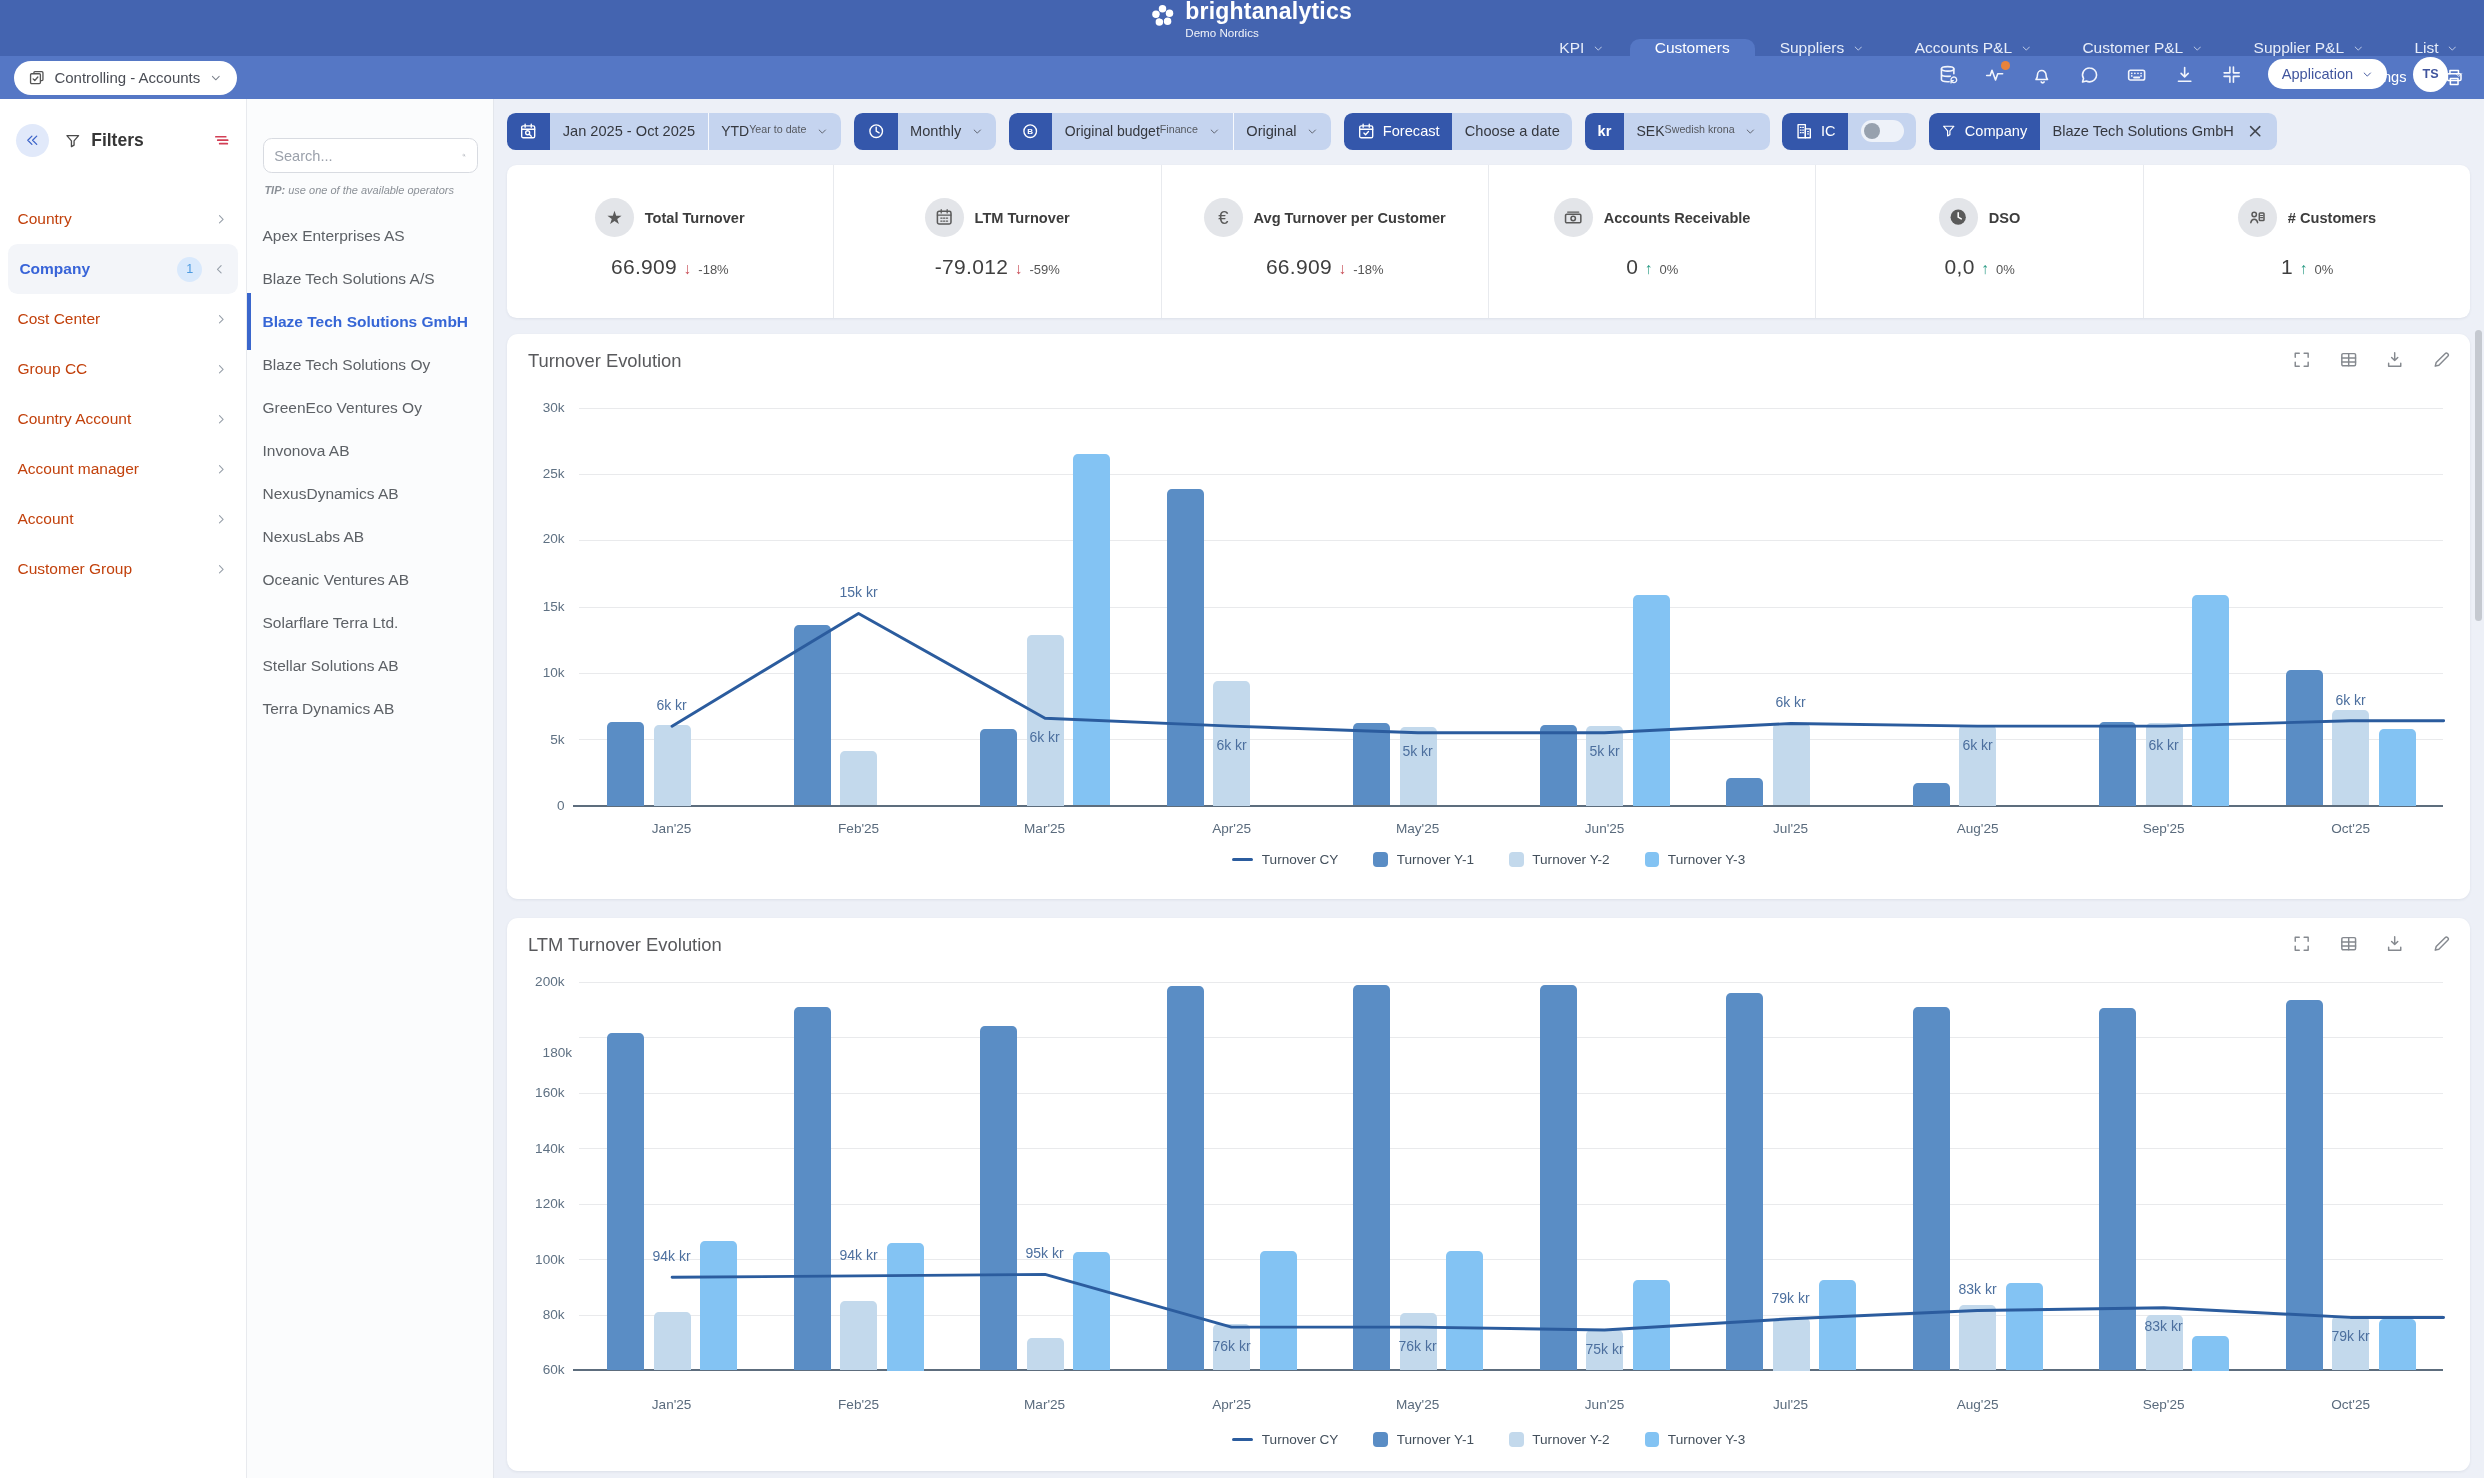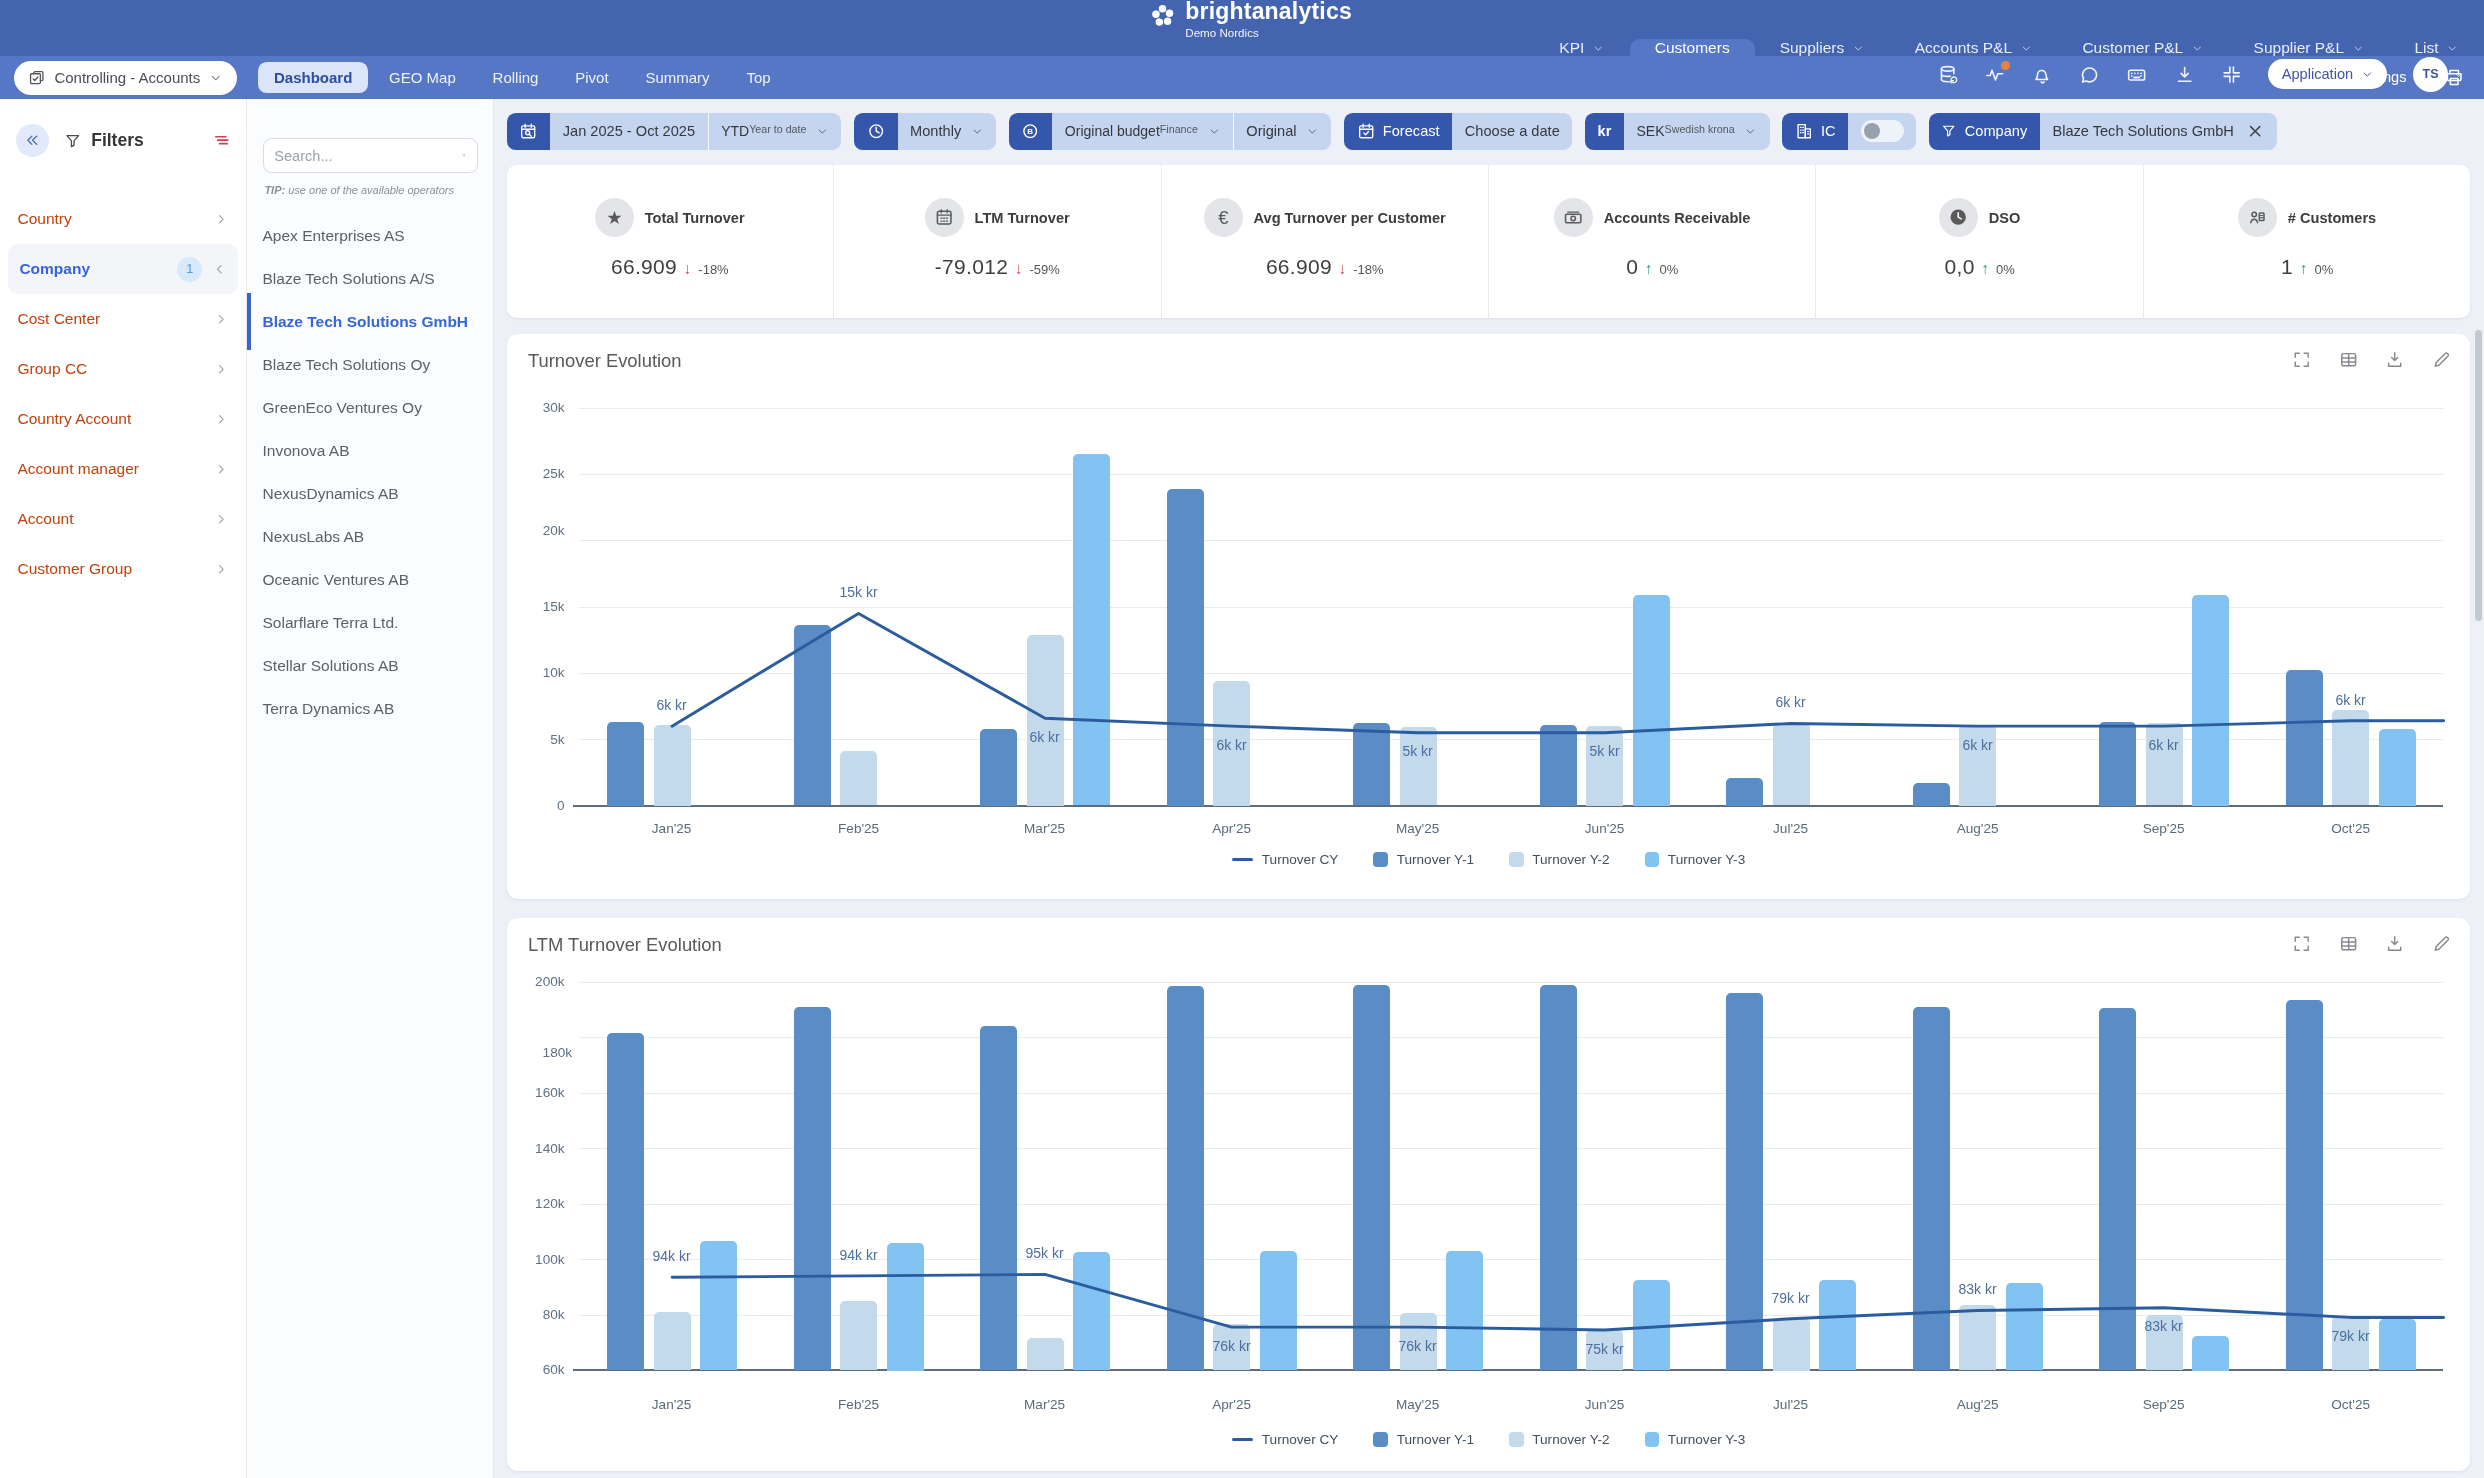--- a/index.html
+++ b/index.html
@@ -261,28 +261,20 @@
           <path d="M7 13.5l2.3 2.3 4.2-4.8"></path>
         </svg>
       </span>
     <span>Controlling - Accounts</span>
     <span class="chev ic">
         <svg viewBox="0 0 24 24" fill="none" stroke="currentColor" stroke-width="1.8" stroke-linecap="round" stroke-linejoin="round">
           <path d="M6 9.5l6 6 6-6"></path>
         </svg>
       </span>
   </div>
-  <div class="tabs">
-      <div class="tab active">Dashboard</div>
-      <div class="tab">GEO Map</div>
-      <div class="tab">Rolling</div>
-      <div class="tab">Pivot</div>
-      <div class="tab">Summary</div>
-      <div class="tab">Top</div>
-    </div>
   <div class="subnav-right">
     <span class="settings">
       <span>Settings</span>
       <span class="chev ic">
           <svg viewBox="0 0 24 24" fill="none" stroke="currentColor" stroke-width="1.8" stroke-linecap="round" stroke-linejoin="round">
             <path d="M6 9.5l6 6 6-6"></path>
           </svg>
         </span>
     </span>
     <span class="print-ic ic">
@@ -712,21 +704,21 @@
     <div class="plot" style="position:absolute;inset:0;">
         <div class="axisline" style="left: 66px; right: 27px; top: 471px;"></div>
         <div class="ytick" style="left: 0px; width: 58px; top: 464px;">0</div>
         <div class="gridline" style="left: 72px; right: 27px; top: 405px;"></div>
         <div class="ytick" style="left: 0px; width: 58px; top: 398px;">5k</div>
         <div class="gridline" style="left: 72px; right: 27px; top: 339px;"></div>
         <div class="ytick" style="left: 0px; width: 58px; top: 331px;">10k</div>
         <div class="gridline" style="left: 72px; right: 27px; top: 273px;"></div>
         <div class="ytick" style="left: 0px; width: 58px; top: 265px;">15k</div>
         <div class="gridline" style="left: 72px; right: 27px; top: 206px;"></div>
-        <div class="ytick" style="left: 0px; width: 58px; top: 189px;">20k</div>
+        <div class="ytick" style="left: 0px; width: 58px; top: 197px;">20k</div>
         <div class="gridline" style="left: 72px; right: 27px; top: 140px;"></div>
         <div class="ytick" style="left: 0px; width: 58px; top: 132px;">25k</div>
         <div class="gridline" style="left: 72px; right: 27px; top: 74px;"></div>
         <div class="ytick" style="left: 0px; width: 58px; top: 66px;">30k</div>
         <div class="xlab" style="left: 165px; top: 487px;">Jan'25</div>
         <div class="xlab" style="left: 352px; top: 487px;">Feb'25</div>
         <div class="xlab" style="left: 538px; top: 487px;">Mar'25</div>
         <div class="xlab" style="left: 725px; top: 487px;">Apr'25</div>
         <div class="xlab" style="left: 911px; top: 487px;">May'25</div>
         <div class="xlab" style="left: 1098px; top: 487px;">Jun'25</div>

